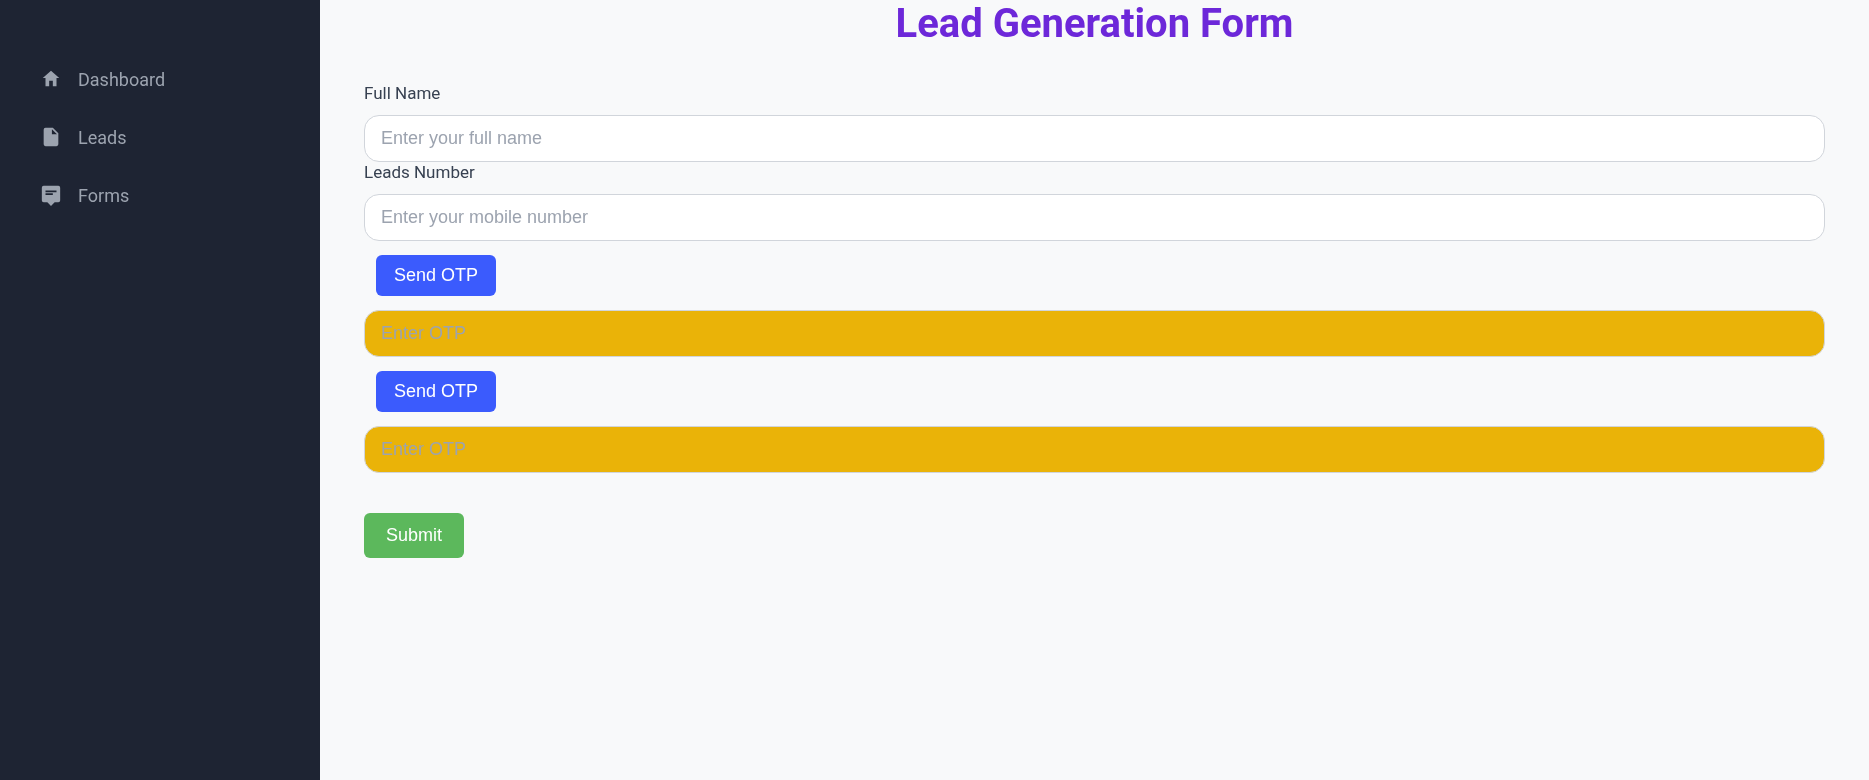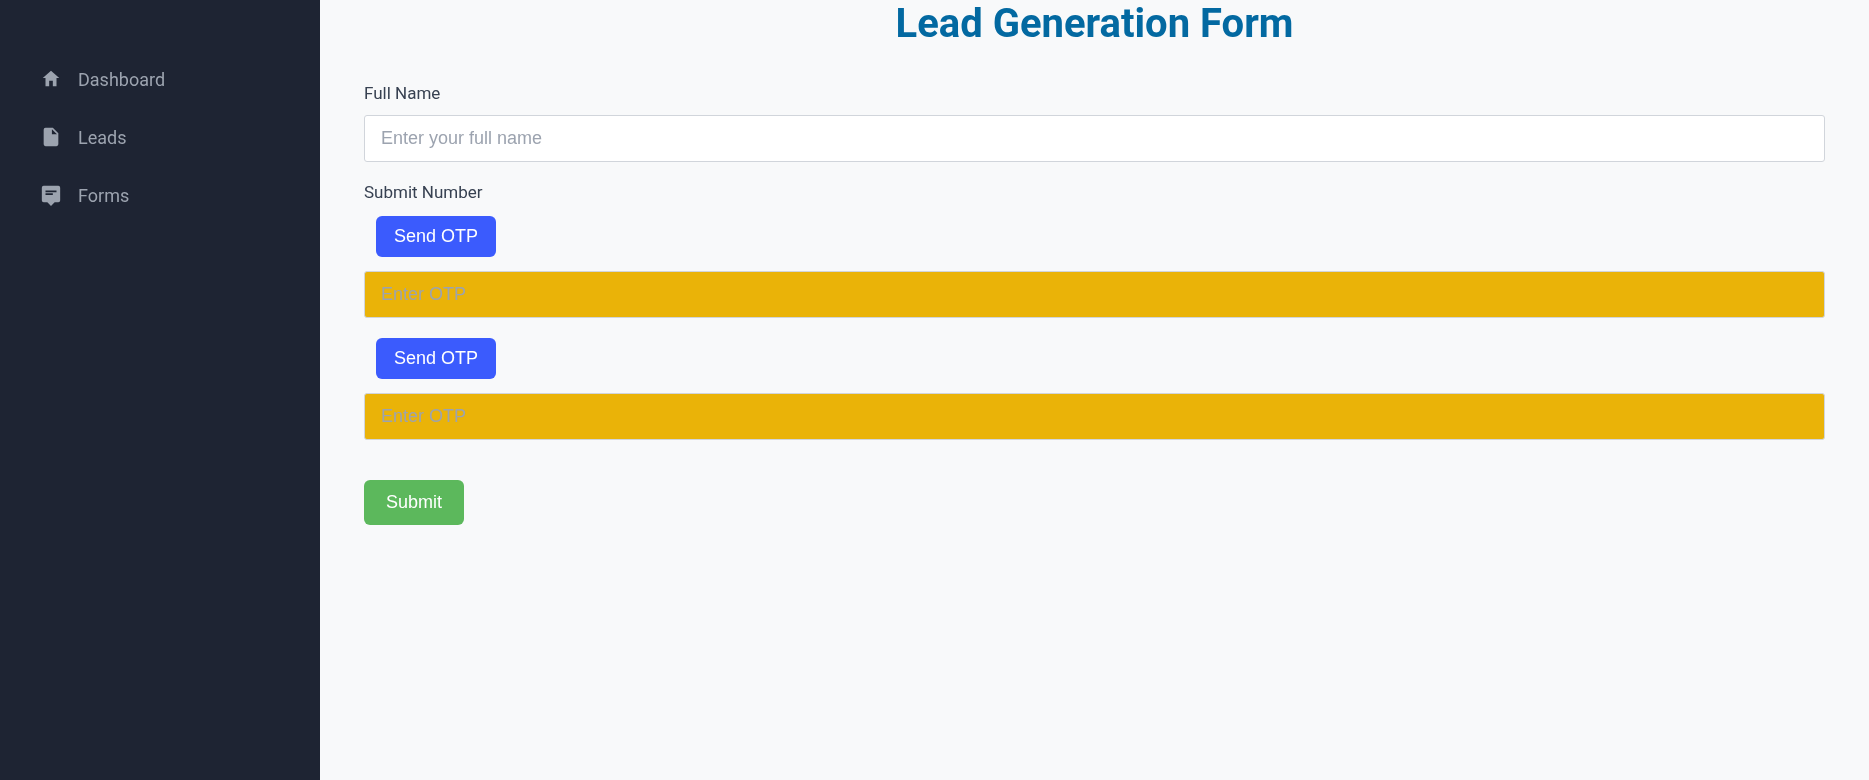--- a/index.html
+++ b/index.html
@@ -37,39 +37,38 @@
       fill: currentColor;
     }
     .main {
       flex: 1;
       padding: 0 44px 40px 44px;
     }
     .page-title {
       text-align: center;
       font-size: 40px;
       font-weight: 700;
-      color: #0369a1;
+      color: #6d28d9;
       margin-bottom: 36px;
       padding-top: 0;
     }
     .form-group {
-      margin-bottom: 20px;
     }
     .form-label {
       display: block;
       font-size: 17px;
       color: #374151;
       margin-bottom: 12px;
     }
     .form-input {
       width: 100%;
       padding: 12px 16px;
       font-size: 18px;
       border: 1px solid #d1d5db;
-      border-radius: 3px;
+      border-radius: 15px;
       background: #ffffff;
       color: #374151;
       outline: none;
     }
     .form-input::placeholder {
       color: #9ca3af;
     }
     .form-input:disabled {
       background: #eab308;
       cursor: not-allowed;
@@ -132,21 +131,22 @@
 
 <main class="main">
   <h1 class="page-title">Lead Generation Form</h1>
 
   <div class="form-group">
     <label class="form-label">Full Name</label>
     <input type="text" class="form-input" placeholder="Enter your full name" style="">
   </div>
 
   <div class="form-group">
-    <label class="form-label">Submit Number</label>
+    <label class="form-label">Leads Number</label>
+    <input type="text" class="form-input" placeholder="Enter your mobile number" style="">
     <div class="otp-button-wrap">
       <button class="btn btn-primary">Send OTP</button>
     </div>
     <input type="text" class="form-input" disabled="" placeholder="Enter OTP" style="">
   </div>
 
   <div class="form-group">
     <div class="otp-button-wrap">
       <button class="btn btn-primary">Send OTP</button>
     </div>

